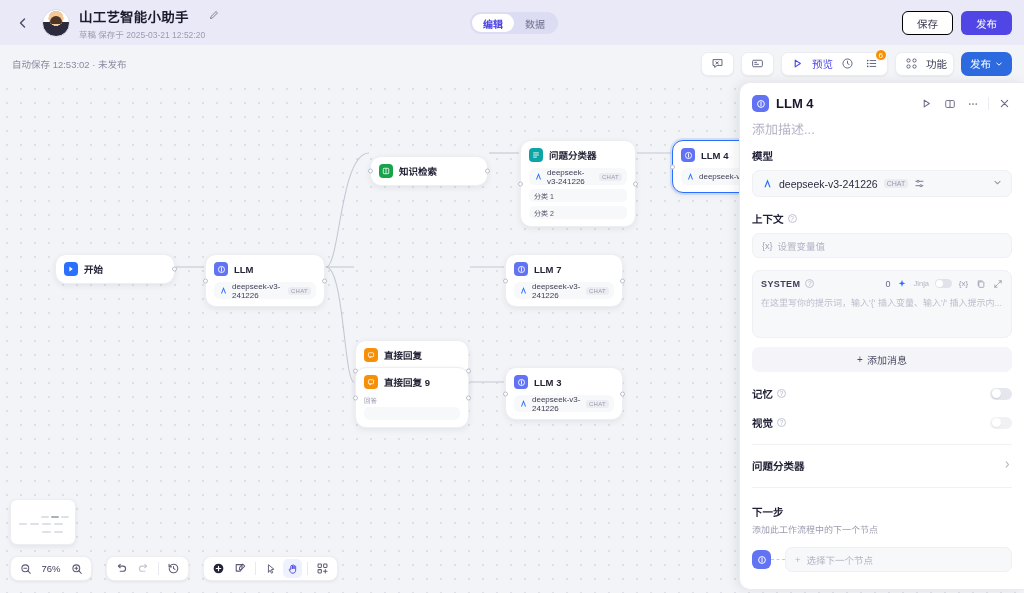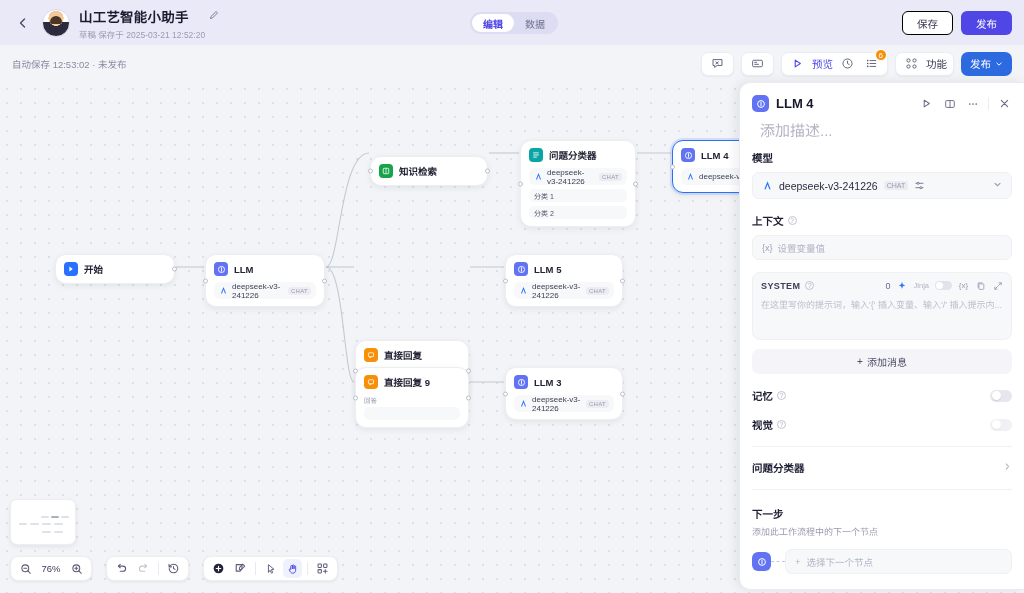--- a/index.html
+++ b/index.html
@@ -166,21 +166,21 @@
     border: 1px solid #eaeaf0; border-right: none;
     box-shadow: -3px 0 12px rgba(16,24,40,.08);
     display: flex; flex-direction: column;
   }
   .p-head { padding: 12px 12px 4px 12px; display: flex; align-items: center; gap: 7px; }
   .p-icon { width: 17px; height: 17px; border-radius: 5px; background: #6172f3; display: flex; align-items: center; justify-content: center; color: #fff; font-size: 9px; flex: none; }
   .p-title { font-size: 13px; font-weight: bold; color: #18182b; }
   .p-actions { margin-left: auto; display: flex; align-items: center; gap: 8px; }
   .p-act { width: 15px; height: 15px; display: flex; align-items: center; justify-content: center; color: #6a6a86; cursor: pointer; }
   .p-sep { width: 1px; height: 13px; background: #ebebf1; }
-  .p-desc { font-size: 15px; color: #b4b4c6; padding: 3px 12px 10px 20px; cursor: text; }
+  .p-desc { font-size: 13px; color: #b4b4c6; padding: 3px 12px 10px 12px; cursor: text; }
   .p-body { flex: 1; overflow: hidden; padding: 0 12px; }
   .sec-label { font-size: 10.5px; font-weight: bold; color: #1f1f35; display: flex; align-items: center; gap: 4px; }
   .help-ico {
     width: 9px; height: 9px; border-radius: 50%; border: 1px solid #c2c2d2; color: #b0b0c2;
     font-size: 6.5px; display: inline-flex; align-items: center; justify-content: center; font-weight: normal;
   }
   .model-select {
     margin-top: 7px; height: 27px; background: #f7f8fa; border: 1px solid #efeff4; border-radius: 7px;
     display: flex; align-items: center; gap: 6px; padding: 0 9px; cursor: pointer;
   }
@@ -459,21 +459,21 @@
     </div>
 
     <div class="node" style="left:505px; top:172px; width:118px;">
       <div class="node-head">
         <span class="node-icon ic-llm">
           <svg width="9" height="9" viewBox="0 0 10 10" fill="none">
               <circle cx="5" cy="5" r="3.4" stroke="currentColor" stroke-width="1"></circle>
               <path d="M5 3.1v3.8" stroke="currentColor" stroke-width="1" stroke-linecap="round"></path>
             </svg>
         </span>
-        <span class="node-title">LLM 5</span>
+        <span class="node-title">LLM 7</span>
       </div>
       <div class="node-body">
         <div class="model-chip">
           <svg class="ds-logo" viewBox="0 0 12 12">
               <path d="M6 1.4L9.4 10H8L6 4.8 4 10H2.6L6 1.4z" fill="#2970ff"></path>
             </svg>
           <span class="model-name">deepseek-v3-241226</span>
           <span class="chat-tag">CHAT</span>
         </div>
       </div>

